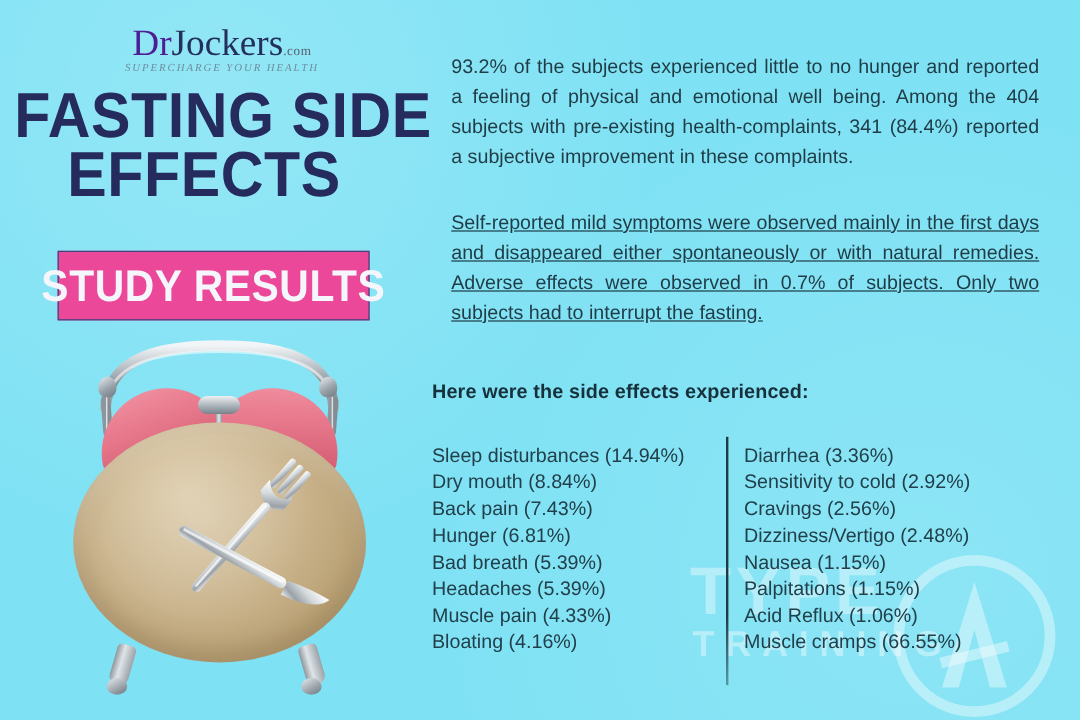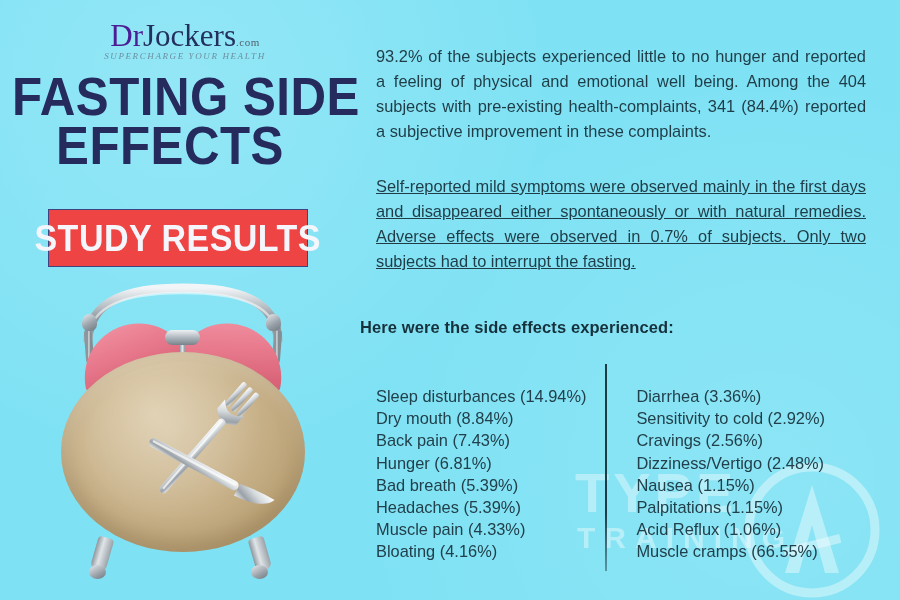--- a/index.html
+++ b/index.html
@@ -126,21 +126,21 @@
     white-space: nowrap;
   }
 
   
   .banner {
     position: absolute;
     left: 48px;
     top: 209px;
     width: 258px;
     height: 56px;
-    background: #ef4444;
+    background: #ec4899;
     border: 1px solid #3d4480;
     display: flex;
     align-items: center;
     justify-content: center;
   }
   .banner-text {
     font-family: "Liberation Sans Narrow", "Liberation Sans", sans-serif;
     font-weight: bold;
     font-size: 37px;
     color: #f4f6fb;
@@ -283,21 +283,21 @@
 
   .lists {
     position: absolute;
     left: 0;
     top: 369px;
     width: 510px;
     display: flex;
   }
   .list-col {
     list-style: none;
-    margin: 16px;
+    margin: 0;
     padding: 0;
   }
   .col-left { width: 244px; }
   .col-right { width: 250px; padding-left: 16px; }
   .list-col li {
     color: #22404b;
     font-family: "Liberation Sans", sans-serif;
     font-size: 16.4px;
     line-height: 22.2px;
     white-space: nowrap;

